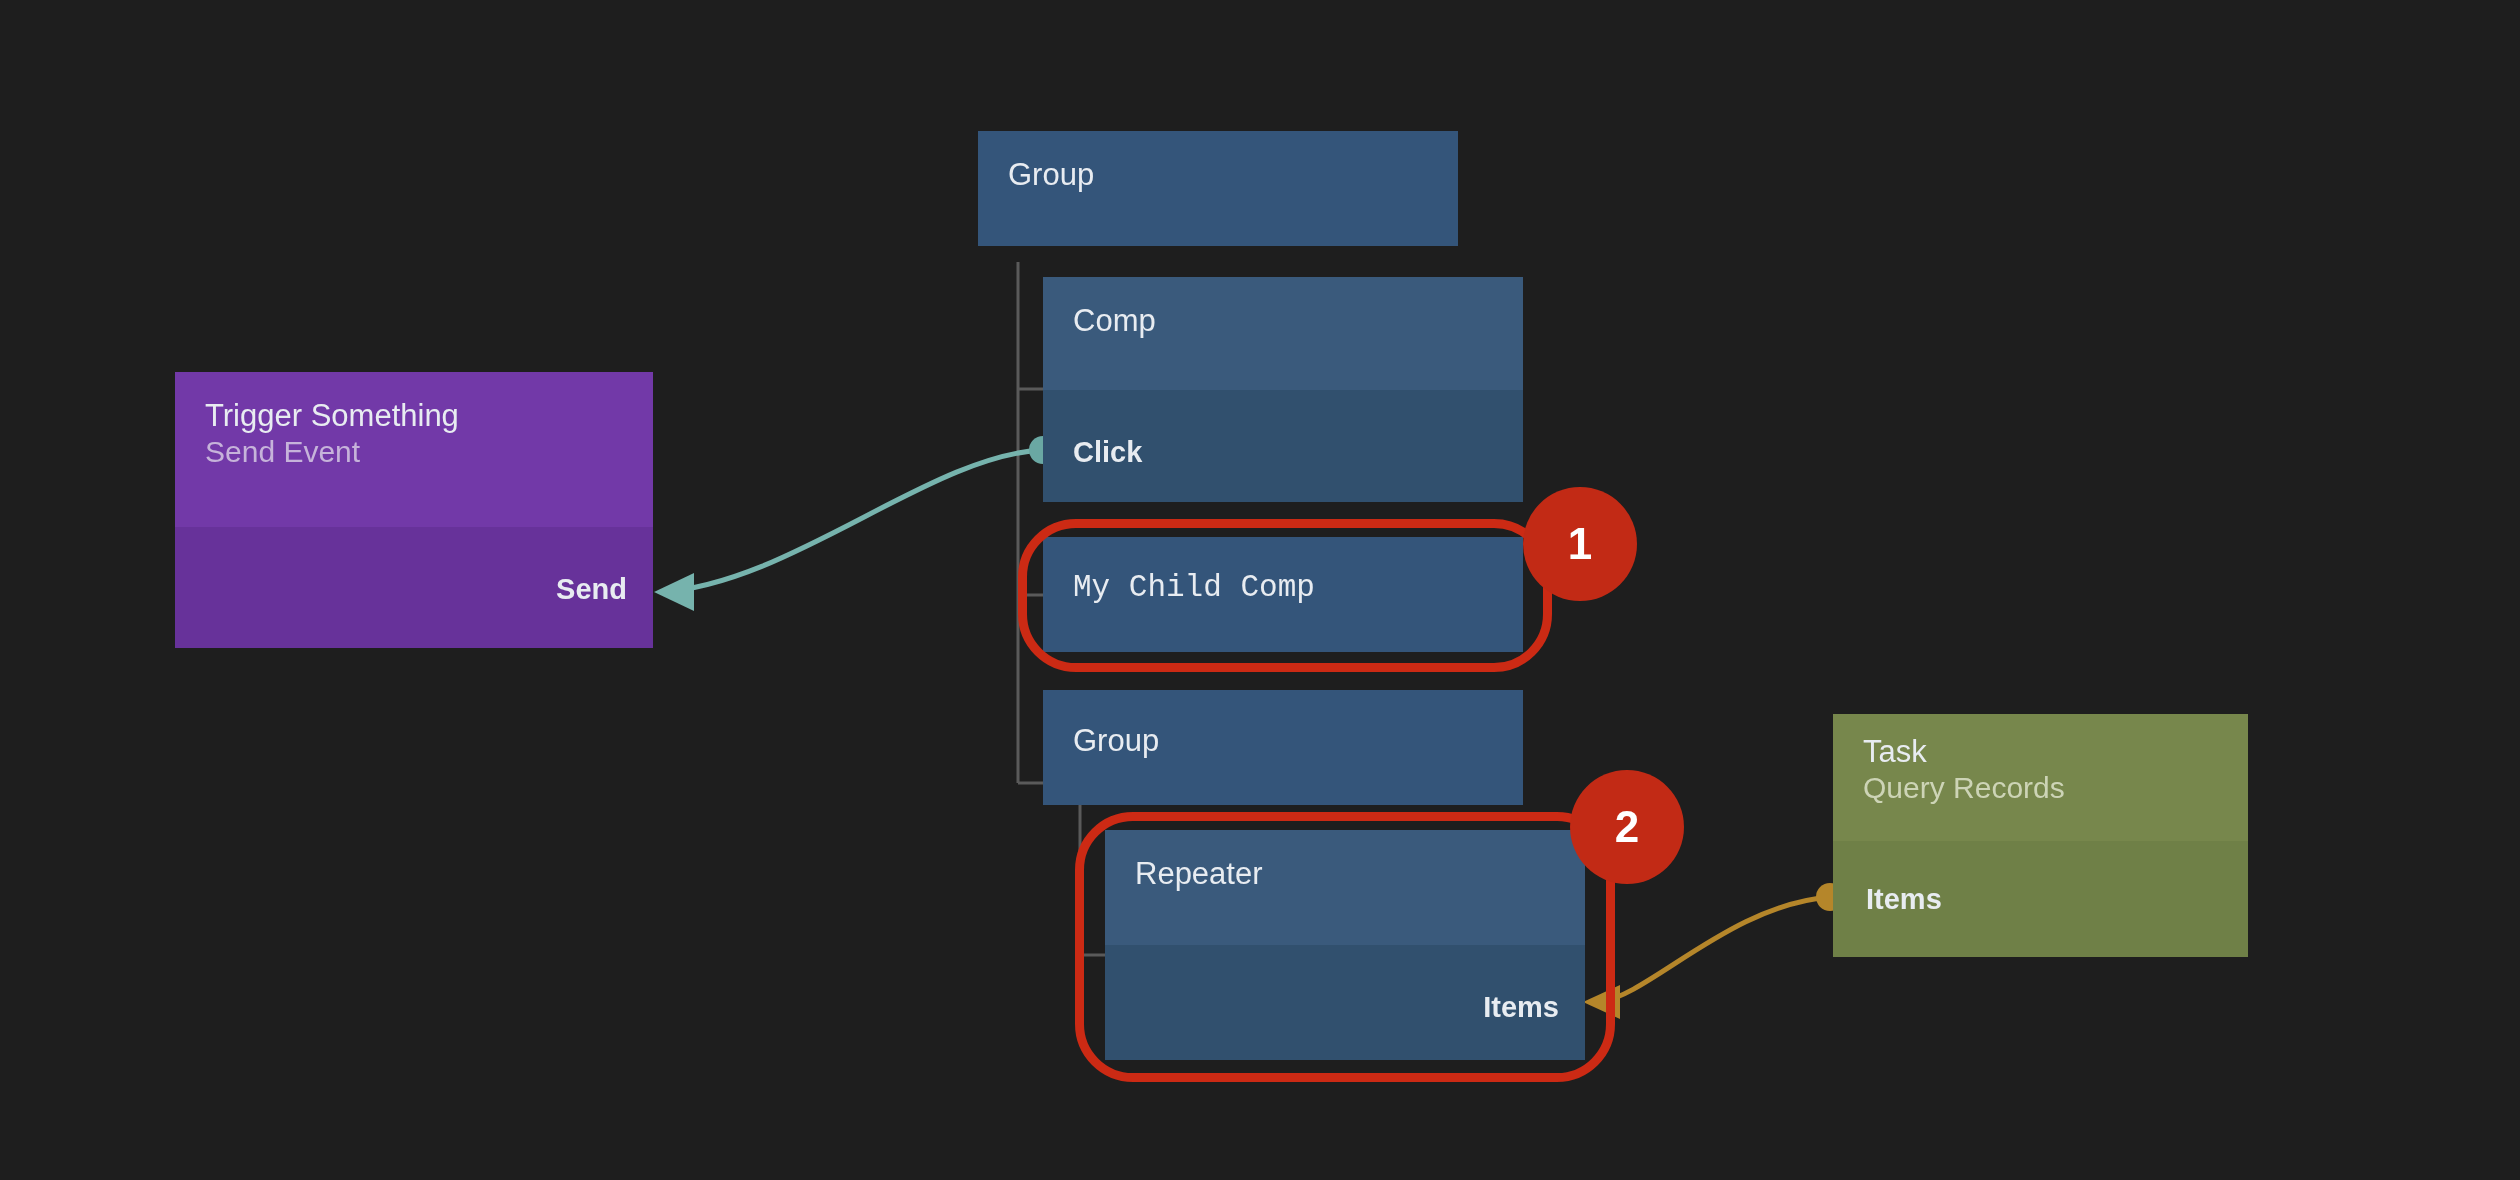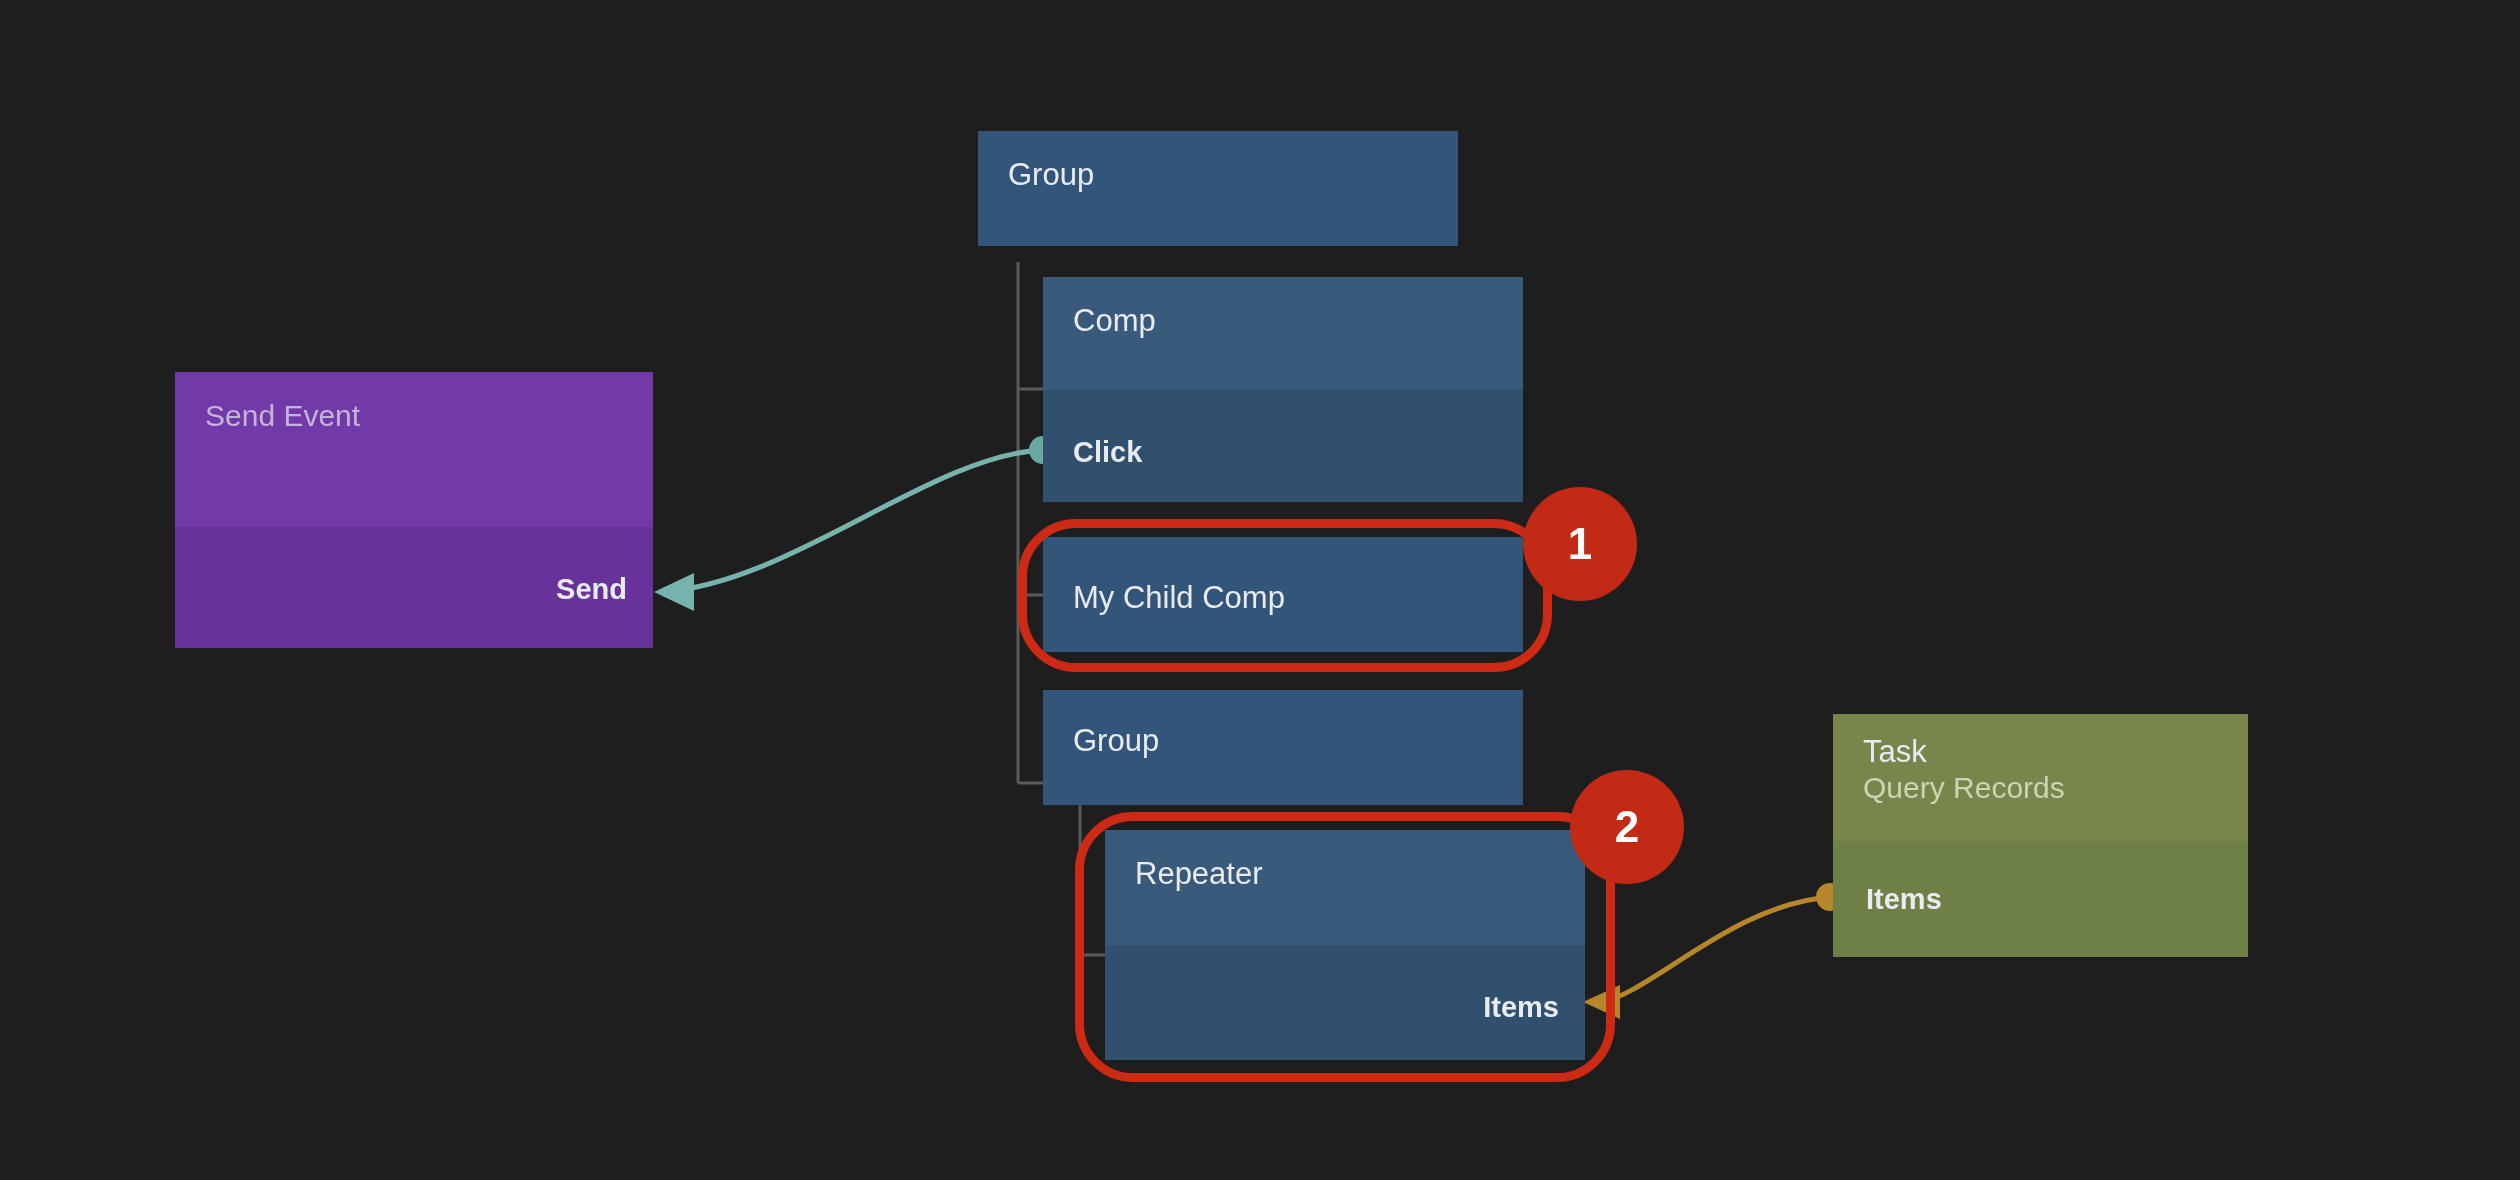--- a/index.html
+++ b/index.html
@@ -154,21 +154,21 @@
   <div class="node blue" style="left:1043px; top:277px; width:480px; height:225px;">
     <div class="hdr" style="height:113px;">
       <div class="title">Comp</div>
     </div>
     <div class="body">
       <div class="port left" style="top:48px;">Click</div>
     </div>
   </div>
 
   <div class="node blue flat" style="left:1043px; top:537px; width:480px; height:115px;">
-    <div class="hdr" style="padding-top:43px;">
+    <div class="hdr" style="padding-top:33px;font-family:Liberation Mono, monospace;">
       <div class="title">My Child Comp</div>
     </div>
     <div class="body"></div>
   </div>
 
   <div class="node blue flat" style="left:1043px; top:690px; width:480px; height:115px;">
     <div class="hdr" style="padding-top:33px;">
       <div class="title">Group</div>
     </div>
     <div class="body"></div>
@@ -178,20 +178,21 @@
     <div class="hdr" style="height:115px;">
       <div class="title">Repeater</div>
     </div>
     <div class="body">
       <div class="port right" style="top:48px;">Items</div>
     </div>
   </div>
 
   <div class="node purple" style="left:175px; top:372px; width:478px; height:276px;">
     <div class="hdr" style="height:155px;">
+      <div class="title">Trigger Something</div>
       <div class="subtitle">Send Event</div>
     </div>
     <div class="body">
       <div class="port right" style="top:48px;">Send</div>
     </div>
   </div>
 
   <div class="node green" style="left:1833px; top:714px; width:415px; height:243px;">
     <div class="hdr" style="height:127px; padding-top:20px;">
       <div class="title">Task</div>

